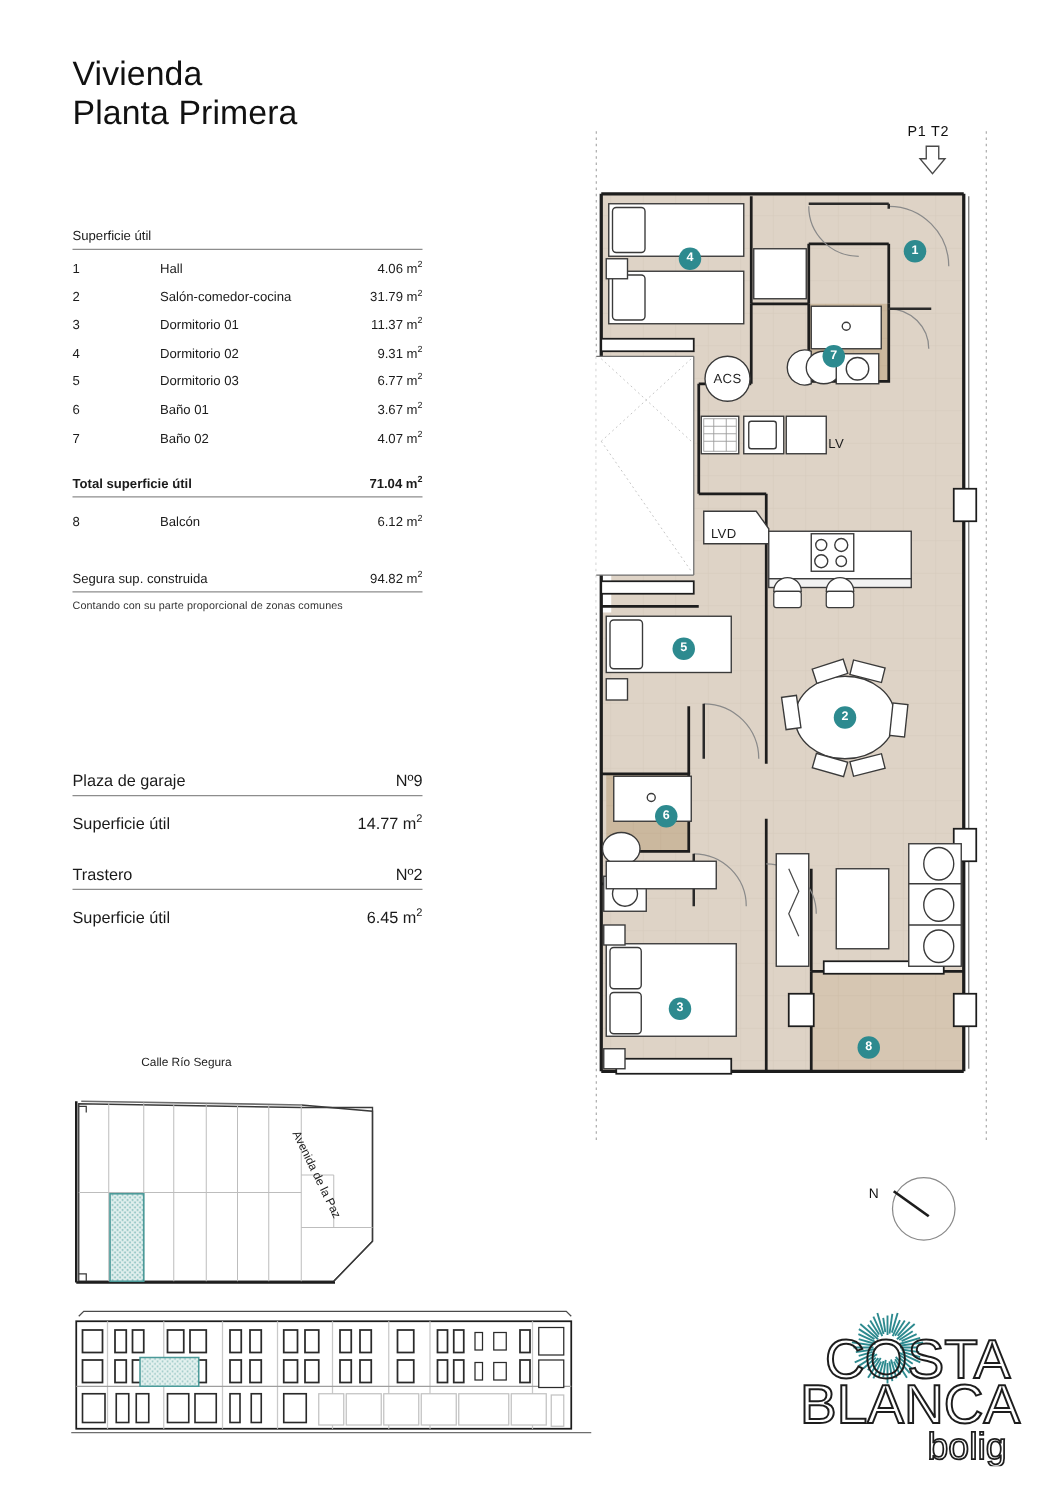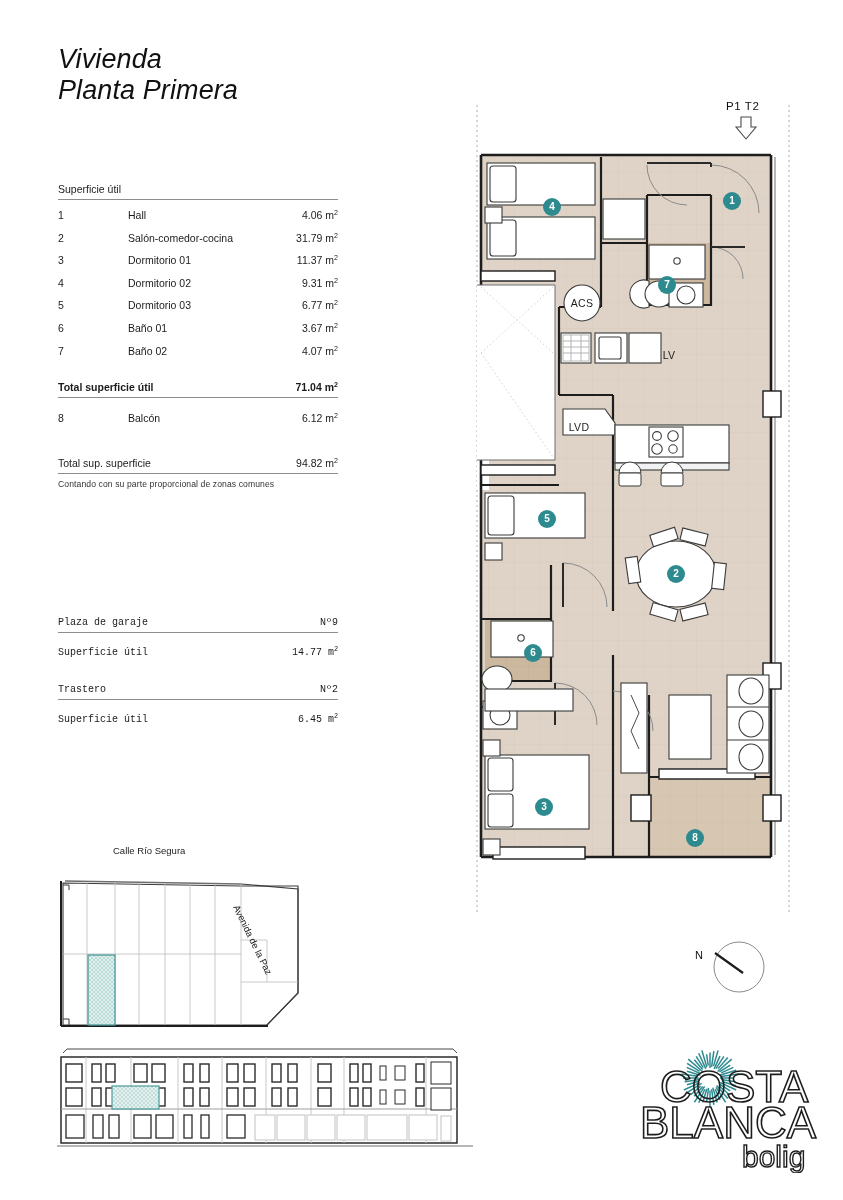--- a/index.html
+++ b/index.html
@@ -2,37 +2,37 @@
 <html><head>
 <meta charset="utf-8">
 <style>
   html,body{margin:0;padding:0;background:#fff;}
   body{width:843px;height:1200px;position:relative;
        font-family:"Liberation Sans","DejaVu Sans",sans-serif;color:#1a1a1a;
        -webkit-font-smoothing:antialiased;overflow:hidden;}
 
   
   #title{position:absolute;left:58px;top:44px;font-size:27px;line-height:31px;
-         font-weight:400;letter-spacing:.1px;color:#111;font-style:italic;}
+         font-weight:400;letter-spacing:.1px;color:#111;}
   #title div{white-space:pre;}
 
   
   #areas{position:absolute;left:58px;top:183px;width:280px;font-size:10.5px;color:#1b1b1b;}
   .sec-head{border-bottom:.8px solid #8d8d8d;padding-bottom:4px;margin-bottom:9px;
             display:flex;justify-content:space-between;font-size:10.5px;}
   .row{display:flex;align-items:baseline;height:22.6px;}
   .row .num{width:22px;flex:0 0 22px;font-size:10.5px;color:#1b1b1b;}
   .row .nm{flex:1 1 auto;font-size:10.5px;padding-left:48px;}
   .row .val{flex:0 0 auto;text-align:right;font-size:10.5px;white-space:nowrap;margin-left:24px;}
   .totrow{display:flex;justify-content:space-between;border-bottom:.8px solid #8d8d8d;
           padding-bottom:4px;font-size:10.5px;}
   .note{font-size:8.6px;color:#333;margin-top:5px;letter-spacing:.1px;}
   sup{font-size:.68em;vertical-align:super;line-height:0;}
 
-  #garage{position:absolute;left:58px;top:617px;width:280px;font-size:10px;font-family:Liberation Mono, monospace;}
+  #garage{position:absolute;left:58px;top:617px;width:280px;font-size:13px;}
   .gline{display:flex;justify-content:space-between;border-bottom:.8px solid #8d8d8d;
          padding-bottom:4px;}
   .gsub{display:flex;justify-content:space-between;margin-top:14px;}
 
   
   #site{position:absolute;left:55px;top:845px;width:300px;height:185px;}
   #siteLabel{position:absolute;left:58px;top:0px;font-size:9.5px;color:#222;}
   #avLabel{position:absolute;left:186px;top:58px;font-size:9.5px;color:#222;
            transform:rotate(64deg);transform-origin:left top;white-space:nowrap;}
 
@@ -105,21 +105,21 @@
     <span>71.04 m<sup>2</sup></span>
   </div>
 
   <div class="row" style="margin-top:14px;">
     <span class="num">8</span>
     <span class="nm">Balcón</span>
     <span class="val">6.12 m<sup>2</sup></span>
   </div>
 
   <div class="totrow" style="margin-top:22px;">
-    <span>Total sup. superficie</span>
+    <span>Segura sup. construida</span>
     <span>94.82 m<sup>2</sup></span>
   </div>
   <div class="note">Contando con su parte proporcional de zonas comunes</div>
 </div>
 
 <div id="garage">
   <div class="gline">
     <span>Plaza de garaje</span>
     <span>Nº9</span>
   </div>

